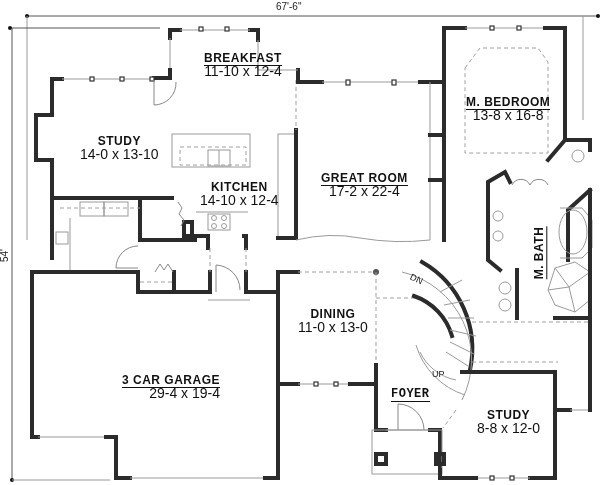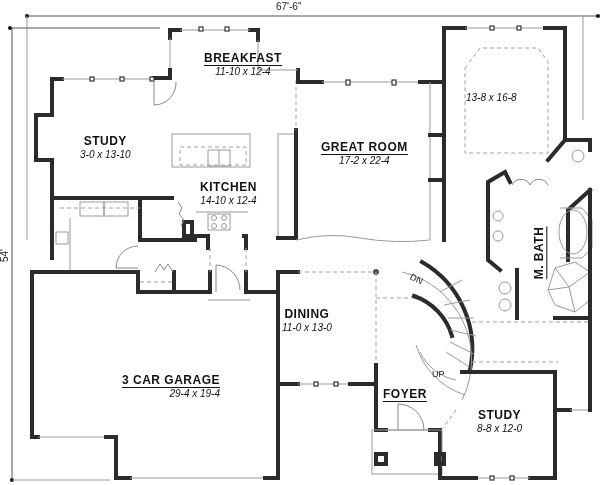--- a/index.html
+++ b/index.html
@@ -6,21 +6,21 @@
     body { width: 600px; height: 485px; overflow: hidden; position: relative; }
     svg { position: absolute; left: 0; top: 0; }
     .wallline { stroke: #2b2b2b; stroke-width: 4; fill: none; stroke-linecap: square; }
     .thin { stroke: #9a9a9a; stroke-width: 1; fill: none; }
     .dash { stroke: #a0a0a0; stroke-width: 1; fill: none; stroke-dasharray: 4 3; }
     .dim { stroke: #555; stroke-width: 1; fill: none; }
     .post { fill: #fff; stroke: #333; stroke-width: 1.2; }
     .door { stroke: #888; stroke-width: 1; fill: none; }
     .lbl { position: absolute; text-align: center; font-family: "Liberation Sans", sans-serif; color: #111; white-space: nowrap; }
     .lbl .name { font-weight: bold; font-size: 12px; letter-spacing: 0.5px; border-bottom: 1px solid #111; display: inline-block; line-height: 13px; }
-    .lbl .size { font-size: 10px; line-height: 11px; display: block; font-style: italic; }
+    .lbl .size { font-size: 14px; line-height: 11px; display: block; }
     .dimtxt { position: absolute; font-family: "Liberation Sans", sans-serif; font-size: 10px; color: #222; }
     .stairtxt { position: absolute; font-family: "Liberation Sans", sans-serif; font-size: 9px; color: #222; }
   </style>
 </head>
 <body>
 
 <svg width="600" height="485" viewBox="0 0 600 485">
 
   <g>
     <line class="dim" x1="27" y1="16" x2="598" y2="16"></line>
@@ -203,45 +203,46 @@
 
 <div class="dimtxt" style="left:276px; top:1px;">67'-6"</div>
 <div class="dimtxt" style="left:-2px; top:250px; transform: rotate(-90deg);">54'</div>
 
 <div class="lbl" style="left:204px; top:48px;">
   <span class="name">BREAKFAST</span>
   <span class="size">11-10 x 12-4</span>
 </div>
 <div class="lbl" style="left:80px; top:131px;">
   <span class="name" style="border:none">STUDY</span>
-  <span class="size">3-0 x 13-10</span>
+  <span class="size">14-0 x 13-10</span>
 </div>
 <div class="lbl" style="left:200px; top:177px;">
   <span class="name" style="border:none">KITCHEN</span>
   <span class="size">14-10 x 12-4</span>
 </div>
-<div class="lbl" style="left:321px; top:137px;">
+<div class="lbl" style="left:321px; top:168px;">
   <span class="name">GREAT ROOM</span>
   <span class="size">17-2 x 22-4</span>
 </div>
 <div class="lbl" style="left:466px; top:92px;">
+  <span class="name">M. BEDROOM</span>
   <span class="size">13-8 x 16-8</span>
 </div>
 <div class="lbl" style="left:512px; top:244px; transform: rotate(-90deg);">
   <span class="name">M. BATH</span>
 </div>
-<div class="lbl" style="left:282px; top:304px;">
+<div class="lbl" style="left:298px; top:304px;">
   <span class="name" style="border:none">DINING</span>
   <span class="size">11-0 x 13-0</span>
 </div>
 <div class="lbl" style="left:122px; top:370px;text-align:right;">
   <span class="name">3 CAR GARAGE</span>
   <span class="size">29-4 x 19-4</span>
 </div>
-<div class="lbl" style="left:383px; top:384px;">
+<div class="lbl" style="left:391px; top:384px;font-family:Liberation Mono, monospace;">
   <span class="name">FOYER</span>
 </div>
 <div class="lbl" style="left:477px; top:405px;">
   <span class="name" style="border:none">STUDY</span>
   <span class="size">8-8 x 12-0</span>
 </div>
 
 <div class="stairtxt" style="left:410px; top:274px; transform: rotate(25deg);">DN</div>
 <div class="stairtxt" style="left:432px; top:369px;">UP</div>
 

